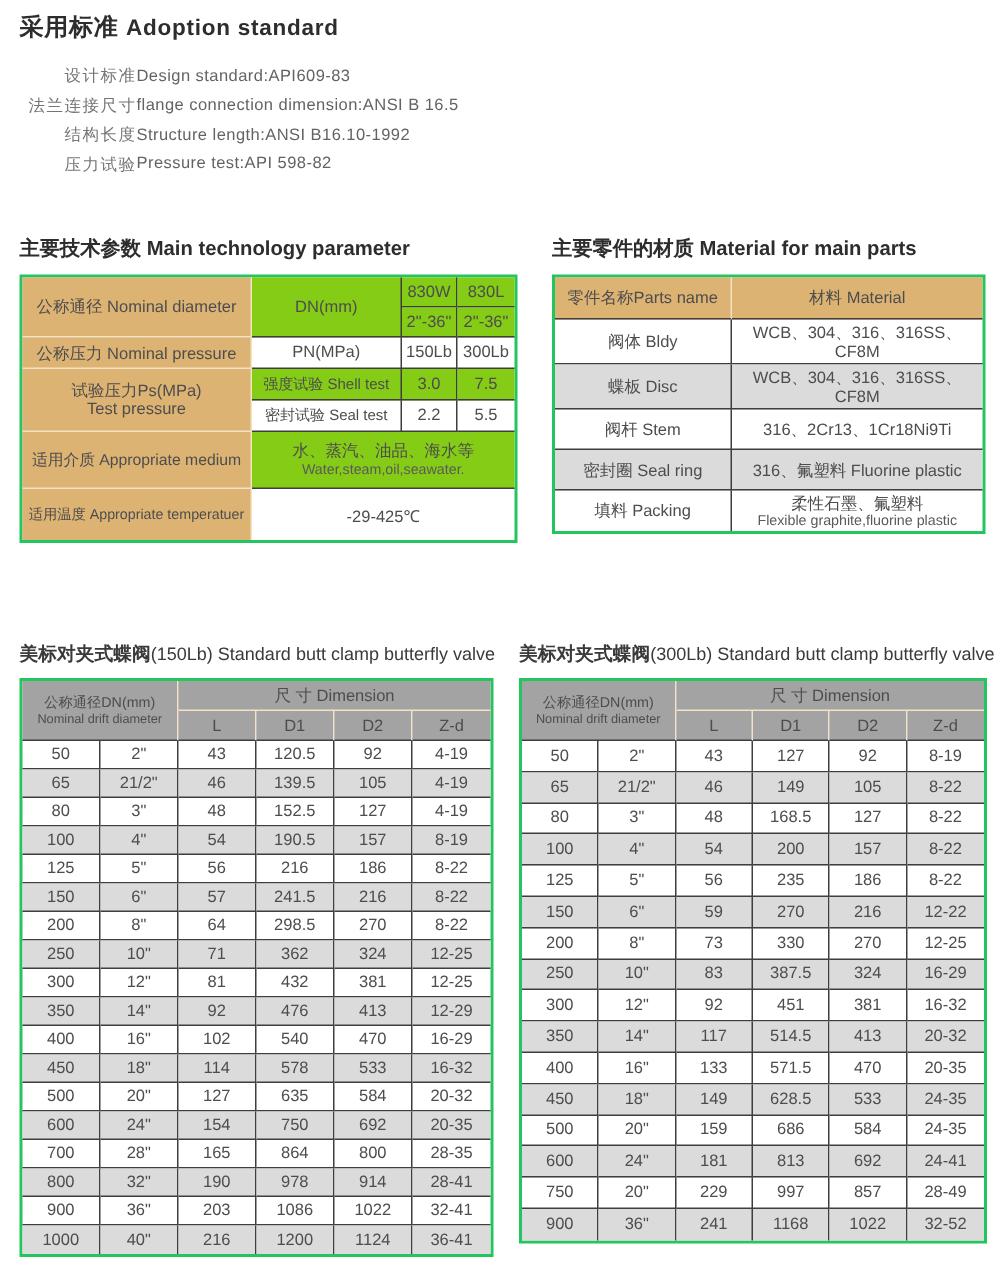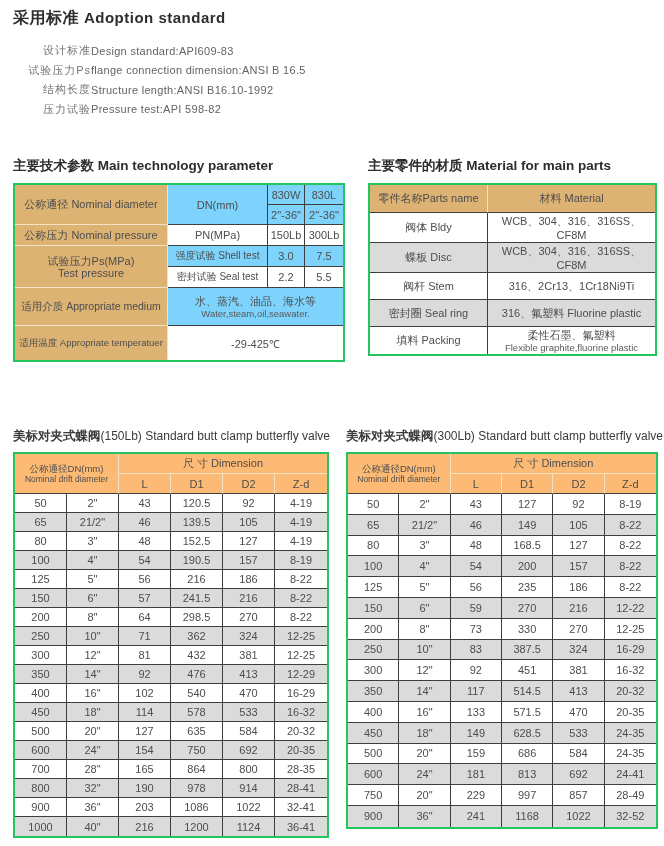--- a/index.html
+++ b/index.html
@@ -24,40 +24,40 @@
                border: 2px solid #22c55e; }
   table.grid th, table.grid td {
     border-right: 1px solid #3e3e3e; border-bottom: 1px solid #3e3e3e;
     text-align: center; vertical-align: middle; font-size: 11px; color: #4d4d4d;
     padding: 1px 2px; font-weight: normal; overflow: hidden;
   }
   table.grid tr th:last-child, table.grid tr td:last-child { border-right: none; }
   table.grid tbody tr:last-child td { border-bottom: none; }
   .tan { background: #DDB374; border-right-color: #f3e2c4 !important; border-bottom-color: #f3e2c4 !important; }
   .hb  { border-bottom-color: #3e3e3e !important; }
-  .g   { background: #7dd3fc; }
+  .g   { background: #84cc16; }
   tbody.stripe tr:nth-child(even) td { background: #DBDBDB; }
   .sub { font-size: 9.5px; color: #5a5a5a; line-height: 10px; }
   
   .sec-tech { position: absolute; left: 13px; top: 157px; width: 328px; }
   .tech td { height: 21px; }
   .tech .r1 td { height: 20px; }
   .tech .r6 td { height: 38px; }
   .tech .r7 td { height: 34px; }
   .tech .lbl-sm { font-size: 9.5px; }
   .tech .lbl-md { font-size: 10.5px; }
   .two-line { line-height: 12px; }
   
   .sec-materials { position: absolute; left: 368px; top: 157px; width: 287px; }
   .mat th { height: 28px; background: #DDB374; }
   .mat td { height: 27px; font-size: 10.5px; }
   
   .sec-150 { position: absolute; left: 13px;  top: 428px; width: 316px; }
   .sec-300 { position: absolute; left: 346px; top: 428px; width: 312px; }
-  .dim thead th { background: #fdba74; border-right-color: #f3e2c4; border-bottom-color: #f3e2c4; height: 20px; }
+  .dim thead th { background: #a3a3a3; border-right-color: #f3e2c4; border-bottom-color: #f3e2c4; height: 20px; }
   .dim .dn-h { line-height: 10px; }
   .dn-zh { font-size: 9.5px; display: block; }
   .dn-en { font-size: 8.5px; display: block; }
   .t150 tbody td { height: 19px; padding: 0 2px; }
   .t300 tbody td { height: 20.8px; padding: 0 2px; }
 </style>
 </head>
 <body>
 
 <div class="page">
@@ -67,21 +67,21 @@
       <span>采用标准</span>
       <span class="en">Adoption standard</span>
     </div>
     <div>
   <div class="adopt-row">
     <span class="adopt-label">设计标准</span>
     <span class="adopt-value">Design standard:API609-83</span>
   </div>
 
   <div class="adopt-row">
-    <span class="adopt-label">试验压力Ps</span>
+    <span class="adopt-label">法兰连接尺寸</span>
     <span class="adopt-value">flange connection dimension:ANSI  B  16.5</span>
   </div>
 
   <div class="adopt-row">
     <span class="adopt-label">结构长度</span>
     <span class="adopt-value">Structure length:ANSI  B16.10-1992</span>
   </div>
 
   <div class="adopt-row">
     <span class="adopt-label">压力试验</span>

